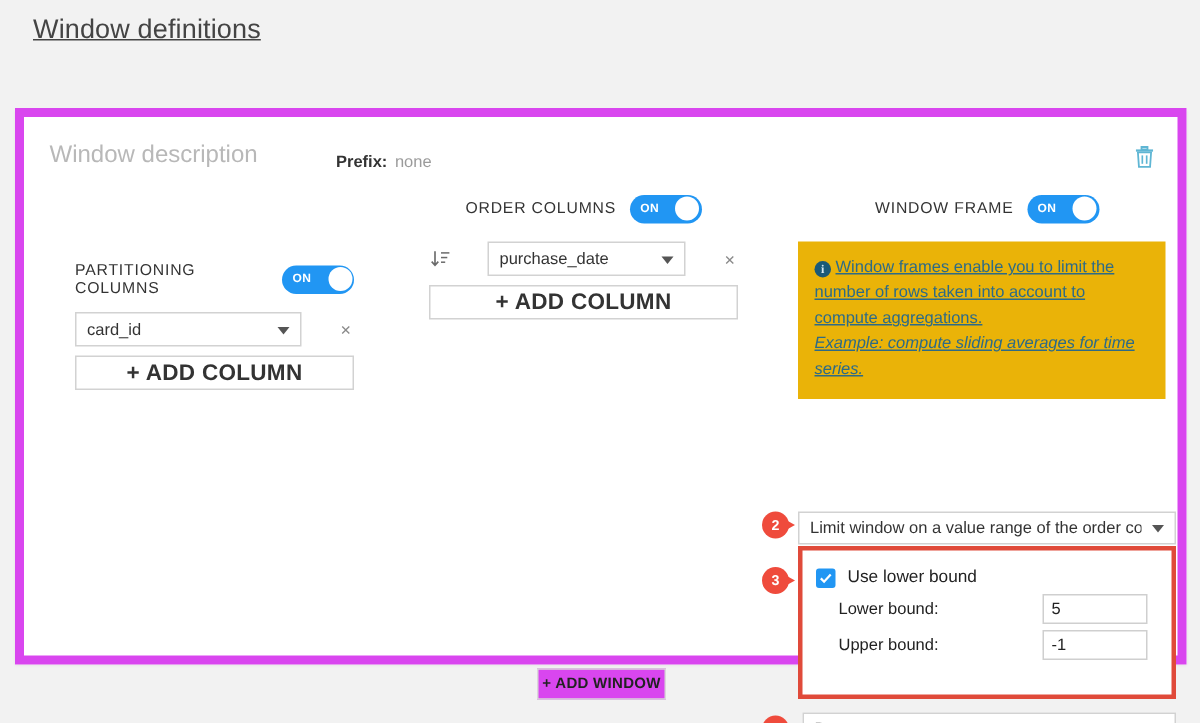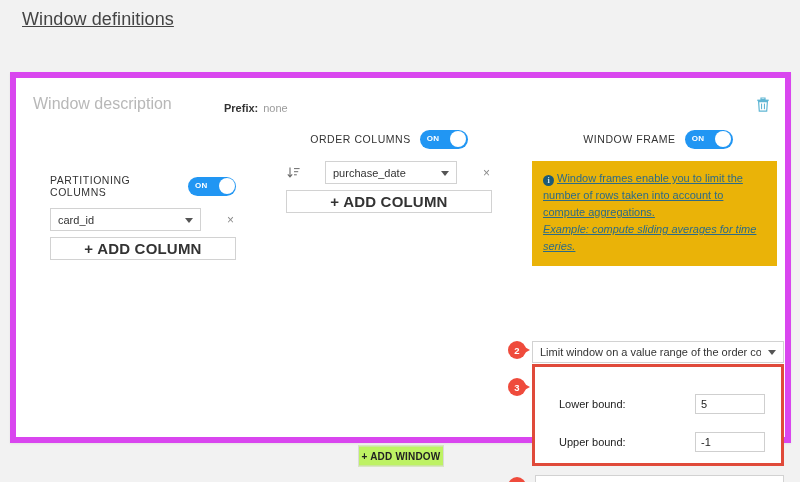--- a/index.html
+++ b/index.html
@@ -139,21 +139,21 @@
     padding: 9px 12px 0 9px;
   }
   .chk-row { display: flex; align-items: center; gap: 8px; height: 18px; }
   .chk {
     width: 13px; height: 13px; flex: none;
     background: #2196f3; border-radius: 2px;
     display: flex; align-items: center; justify-content: center;
   }
   .chk-label { font-size: 11.5px; color: #222; }
   .bound-row {
-    display: flex; align-items: center; margin-top: 18px; margin-bottom: 4px;
+    display: flex; align-items: center; margin-top: 2px; margin-bottom: 4px;
     padding-left: 15px;
   }
   .bound-label { font-size: 11px; color: #222; width: 136px; }
   .num-input {
     width: 70px; height: 20px; border: 1px solid #cfcfcf; background: #fff;
     font-size: 11px; color: #222; padding: 0 5px;
     font-family: "Liberation Sans", sans-serif;
   }
   .unit-sel {
     position: absolute; left: 519px; top: 397px; width: 249px; height: 22px;
@@ -178,21 +178,21 @@
   }
   .badge-2 { left: 492px; top: 263px; }
   .badge-3 { left: 492px; top: 300px; }
   .badge-4 { left: 492px; top: 399px; }
 
   
   .add-window {
     position: absolute; left: 358px; top: 456px;
     transform: translateY(-50%);
     width: 86px; height: 21px;
-    border: 1px solid #d9d9d9; background: #bef264;
+    border: 1px solid #d9d9d9; background: #d946ef;
     display: flex; align-items: center; justify-content: center;
     font-size: 10px; font-weight: 700; color: #222;
     cursor: pointer; letter-spacing: .2px;
   }
 </style>
 </head>
 <body>
 
 <div id="page">
 
@@ -277,20 +277,28 @@
       </div>
 
     </div>
 
     <div class="sel frame-mode">
       <span class="sel-text">Limit window on a value range of the order colu</span>
       <span class="caret"></span>
     </div>
 
     <div class="bounds-box">
+      <div class="chk-row">
+        <span class="chk">
+          <svg width="9" height="9" viewBox="0 0 9 9" aria-hidden="true">
+            <path d="M1.2 4.6 3.4 6.8 7.8 2" fill="none" stroke="#fff" stroke-width="1.5"></path>
+          </svg>
+        </span>
+        <span class="chk-label">Use lower bound</span>
+      </div>
       <div class="bound-row">
         <span class="bound-label">Lower bound:</span>
         <input class="num-input" type="text" value="5" style="">
       </div>
       <div class="bound-row">
         <span class="bound-label">Upper bound:</span>
         <input class="num-input" type="text" value="-1" style="">
       </div>
     </div>
 

